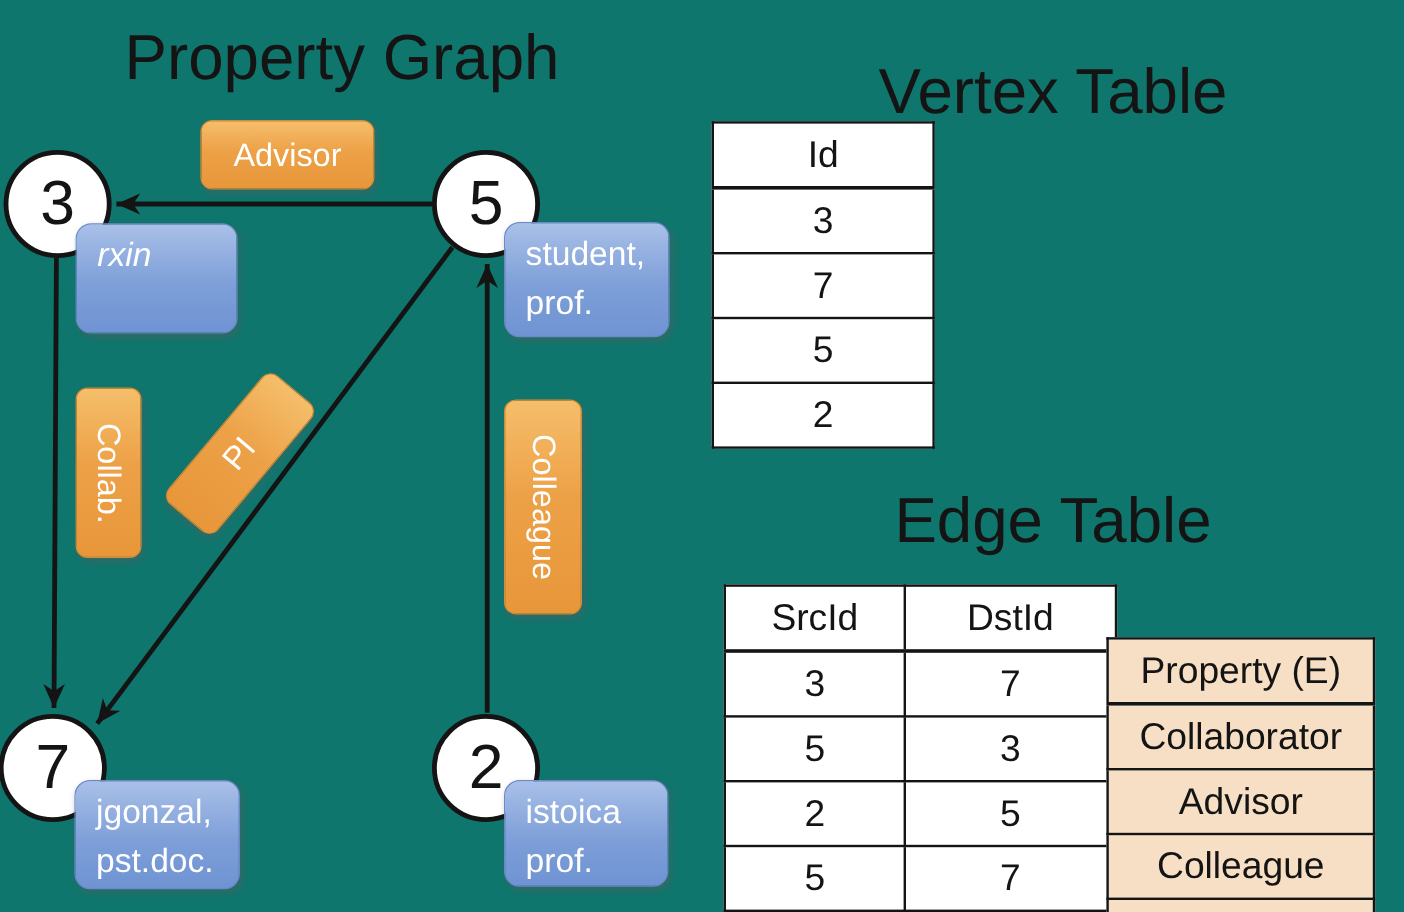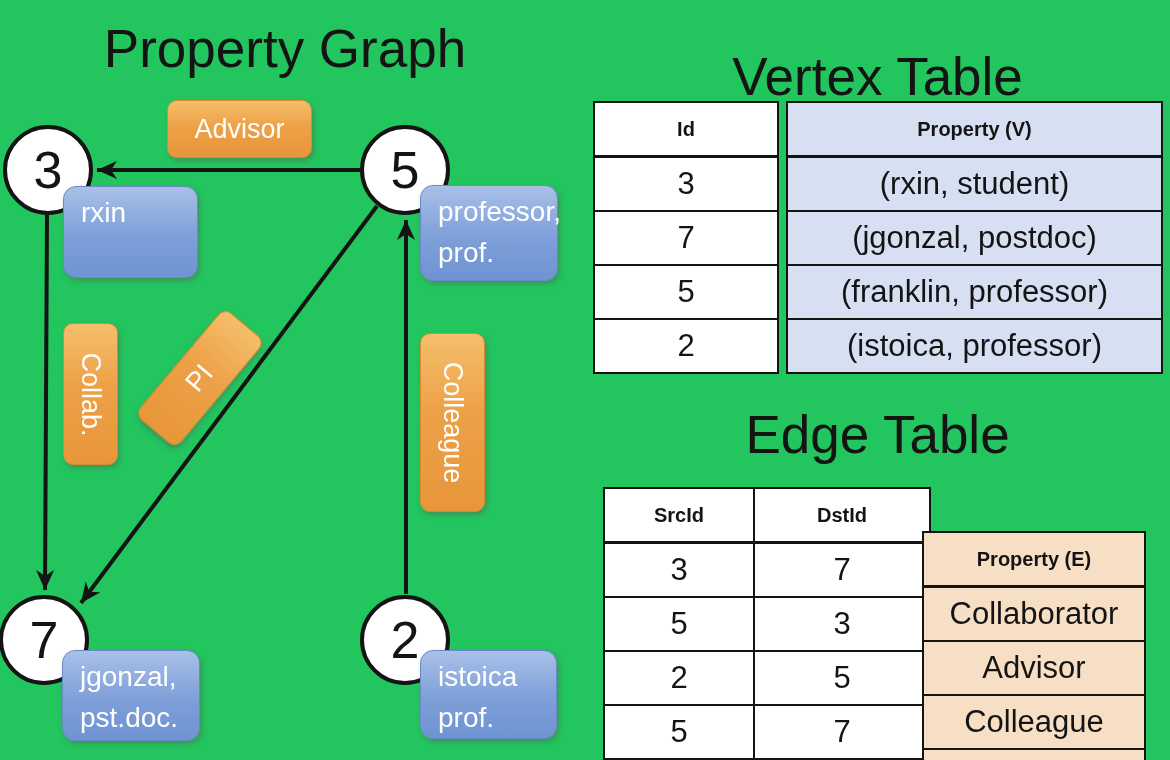--- a/index.html
+++ b/index.html
@@ -1,17 +1,17 @@
 <!DOCTYPE html>
 <html style="--edge-label-orange: #EDA147; --vertex-label-blue: #7E9FD8; --vertex-property-bg: #D6E0F2; --edge-property-bg: #F6DFC4; --line-black: #141414;"><head>
 <meta charset="utf-8">
 <style>
   html,body{margin:0;padding:0;background:#fff;}
   .stage{
-    position:relative;width:1170px;height:760px;overflow:hidden;background:#22c55e;
+    position:relative;width:1170px;height:760px;overflow:hidden;background:#0f766e;
     font-family:"Liberation Sans",sans-serif;color:#141414;
   }
   .fig-title{
     position:absolute;text-align:center;font-size:53px;font-weight:300;
     letter-spacing:0px;color:#141414;white-space:nowrap;
   }
   
   .edges-svg{position:absolute;left:0;top:0;z-index:1;}
   .node{
     position:absolute;width:90px;height:90px;box-sizing:border-box;
@@ -39,21 +39,21 @@
   .rotm90{transform:rotate(-90deg);white-space:nowrap;}
   
   table.t{
     position:absolute;border-collapse:collapse;table-layout:fixed;z-index:2;
     background:#fff;
   }
   table.t td{
     border:2px solid #141414;text-align:center;vertical-align:middle;
     font-size:31px;font-weight:300;padding:0;overflow:hidden;white-space:nowrap;
   }
-  table.t tr.hrow td{height:52px;font-weight:bold;font-size:20px;border-bottom:3px solid #141414;}
+  table.t tr.hrow td{height:52px;font-weight:normal;font-size:31px;border-bottom:3px solid #141414;}
   table.t tr.drow td{height:52px;}
   .bg-vprop td{background:#D6E0F2;}
   .bg-eprop td{background:#F6DFC4;}
 </style>
 </head>
 <body>
 
 <div class="stage">
 
   <div class="fig-title" style="left:0;top:18px;width:570px;">Property Graph</div>
@@ -89,25 +89,25 @@
   <div class="elabel" style="left:63px;top:323px;width:55px;height:142px;">
     <span class="rot90">Collab.</span>
   </div>
   <div class="elabel" style="left:173px;top:308px;width:54px;height:140px;transform:rotate(40deg);">
     <span class="rotm90">PI</span>
   </div>
   <div class="elabel" style="left:420px;top:333px;width:65px;height:179px;">
     <span class="rot90">Colleague</span>
   </div>
 
-  <div class="vlabel" style="left:63px;top:186px;width:135px;height:92px;">
+  <div class="vlabel" style="left:63px;top:186px;width:135px;height:92px;font-style:italic;">
     <div>rxin</div>
   </div>
   <div class="vlabel" style="left:420px;top:185px;width:138px;height:96px;">
-    <div>professor,</div>
+    <div>student,</div>
     <div>prof.</div>
   </div>
   <div class="vlabel" style="left:62px;top:650px;width:138px;height:91px;">
     <div>jgonzal,</div>
     <div>pst.doc.</div>
   </div>
   <div class="vlabel" style="left:420px;top:650px;width:137px;height:89px;">
     <div>istoica</div>
     <div>prof.</div>
   </div>
@@ -127,39 +127,20 @@
         </tr>
       <tr class="drow">
         <td>5</td>
         </tr>
       <tr class="drow">
         <td>2</td>
         </tr>
     </tbody>
   </table>
 
-  <table class="t bg-vprop" style="left:786px;top:101px;width:377px;">
-    <tbody>
-      <tr class="hrow">
-        <td>Property (V)</td>
-        </tr>
-      <tr class="drow">
-        <td>(rxin, student)</td>
-        </tr>
-      <tr class="drow">
-        <td>(jgonzal, postdoc)</td>
-        </tr>
-      <tr class="drow">
-        <td>(franklin, professor)</td>
-        </tr>
-      <tr class="drow">
-        <td>(istoica, professor)</td>
-        </tr>
-    </tbody>
-  </table>
 
   <div class="fig-title" style="left:585px;top:404px;width:585px;">Edge Table</div>
 
   <table class="t" style="left:590px;top:487px;width:326px;margin-left:13px;">
     <colgroup>
         <col style="width:150px">
         <col style="width:176px">
       </colgroup>
     <tbody>
       <tr class="hrow">

